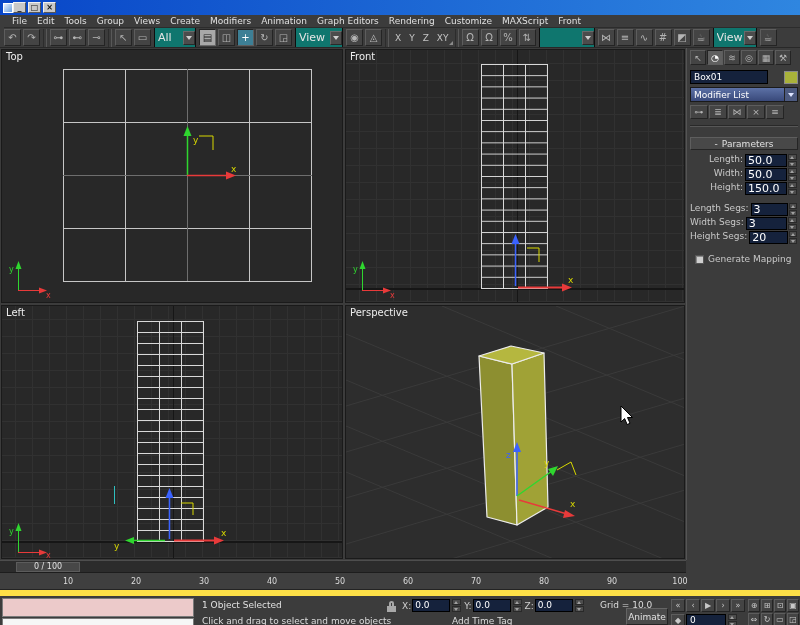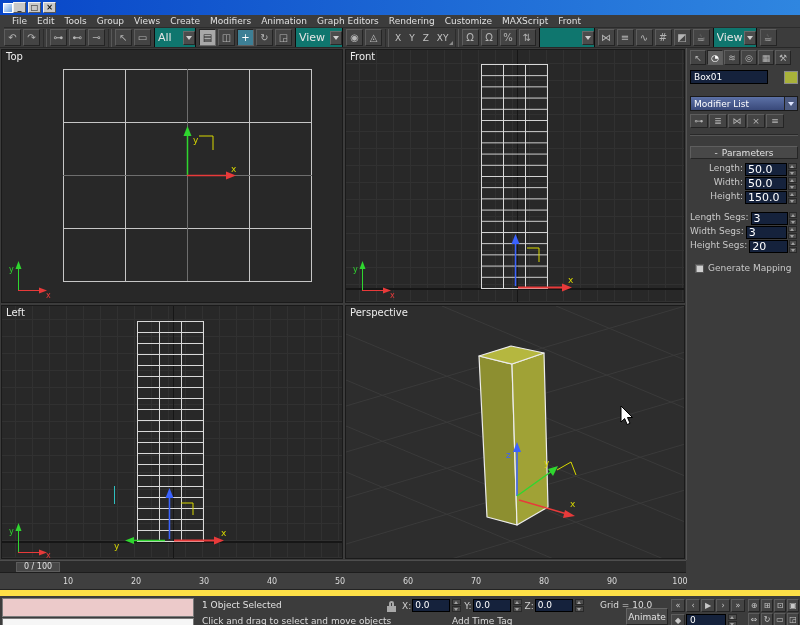--- a/index.html
+++ b/index.html
@@ -52,21 +52,21 @@
   .vp-label{position:absolute;left:4px;top:1px;font-size:10px;color:#ededed;z-index:5}
   .vpsvg{position:absolute;left:0;top:0}
 
   
   .cmdpanel{position:absolute;left:686px;top:48px;width:114px;height:512px;background:#3c3c3c;
     border-left:1px solid #555;padding:2px 2px 0 3px}
   .cp-tabs{display:flex;gap:1px;height:16px;margin-bottom:4px}
   .cp-tab{width:16px;height:15px;background:#444;border:1px solid;border-color:#5d5d5d #242424 #242424 #5d5d5d;
     display:flex;align-items:center;justify-content:center;font-size:9px;color:#b5b5b5}
   .cp-tab.active{background:#606060;color:#fff;border-color:#242424 #5d5d5d #5d5d5d #242424}
-  .name-row{display:flex;gap:16px;align-items:center;margin-bottom:12px}
+  .name-row{display:flex;gap:16px;align-items:center;margin-bottom:3px}
   .namefield{flex:1;height:14px;background:#15223c;border:1px solid #000;color:#fff;font-size:9px;line-height:12px;padding:0 3px}
   .swatch{width:14px;height:13px;background:#a9b23a;border:1px solid #8a8a8a}
   .modlist{height:15px;background:linear-gradient(#5c71a6,#39497a);border:1px solid #1a1a1a;display:flex;
     align-items:center;color:#fff;font-size:9px;padding-left:3px;margin-bottom:3px}
   .dd2{margin-left:auto;width:13px;height:13px;background:#4c5a80;border-left:1px solid #222;
     display:flex;align-items:center;justify-content:center}
   .dd2::after{content:"";border-left:3px solid transparent;border-right:3px solid transparent;border-top:4px solid #dfe6ff}
   .stack{height:72px;background:#0f1828;border:1px solid #000;margin-bottom:3px;overflow:hidden}
   .stack-row{font-size:9px;color:#f0f0f0;padding:2px 4px}
   .stack-btns{display:flex;gap:1px;margin-bottom:6px}
@@ -84,21 +84,21 @@
   .spin i::after{content:"";position:absolute;left:1px;border-left:2px solid transparent;border-right:2px solid transparent}
   .spin .su::after{top:1px;border-bottom:3px solid #a0a0a0}
   .spin .sd::after{top:1px;border-top:3px solid #a0a0a0}
   .chk-row{display:flex;align-items:center;gap:4px;margin-top:9px;padding-left:5px}
   .chk{width:9px;height:9px;background:#cfcfcf;border:1px solid #555;box-shadow:inset 1px 1px 0 #8a8a8a}
   .chk-label{font-size:9px;color:#c8c8c8}
 
   
   .trackbar{position:absolute;left:0;top:560px;width:686px;height:13px;background:#2c2c2c;
     border-top:1px solid #4e4e4e;border-bottom:1px solid #1d1d1d}
-  .tb-handle{position:absolute;left:16px;top:1px;width:44px;height:10px;background:#474747;
+  .tb-handle{position:absolute;left:16px;top:1px;width:64px;height:10px;background:#474747;
     border:1px solid #5c5c5c;color:#e0e0e0;font-size:8px;line-height:8px;text-align:center}
   .timeruler{position:absolute;left:0;top:573px;width:686px;height:17px;background:#3f3f3f;
     border-bottom:1px solid #232323;display:flex;align-items:center;padding-left:34px}
   .tick{width:68px;text-align:center;font-size:8px;color:#dcdcdc;flex:none}
 
   
   .statusbar{position:absolute;left:0;top:590px;width:800px;height:35px;background:#3c3c3c;border-top:6px solid #fde047}
   .mini-pink{position:absolute;left:2px;top:2px;width:192px;height:19px;background:#eccaca;border:1px solid #7a7a7a}
   .mini-white{position:absolute;left:2px;top:22px;width:192px;height:11px;background:#f6f6f6;border:1px solid #7a7a7a}
   .sel-status{position:absolute;left:202px;top:4px;font-size:9px;color:#e0e0e0}

